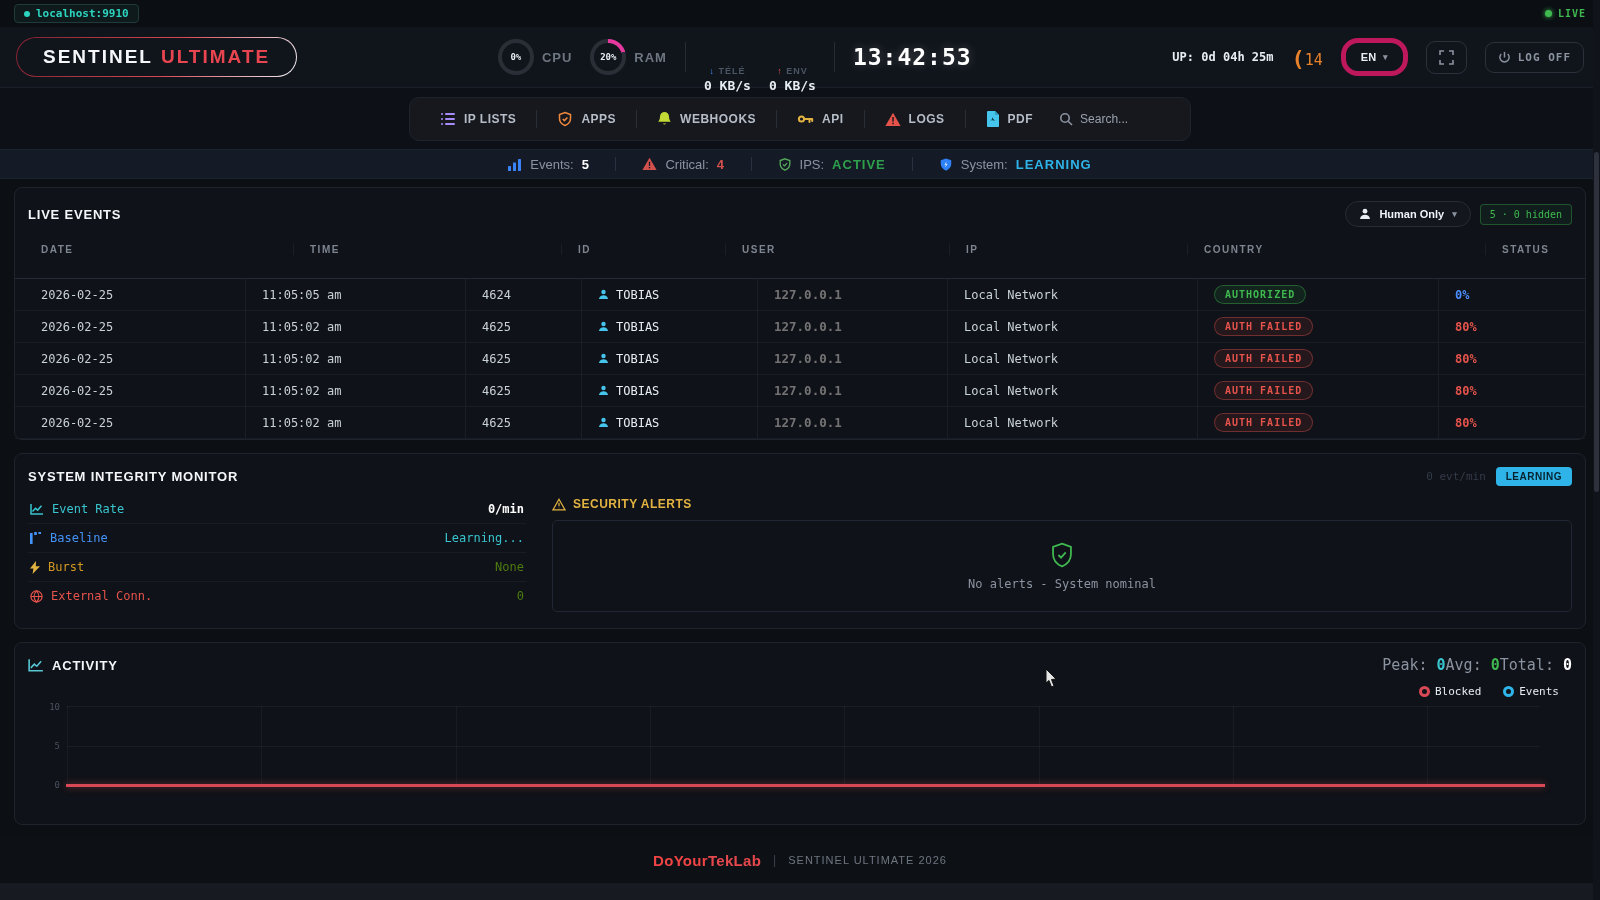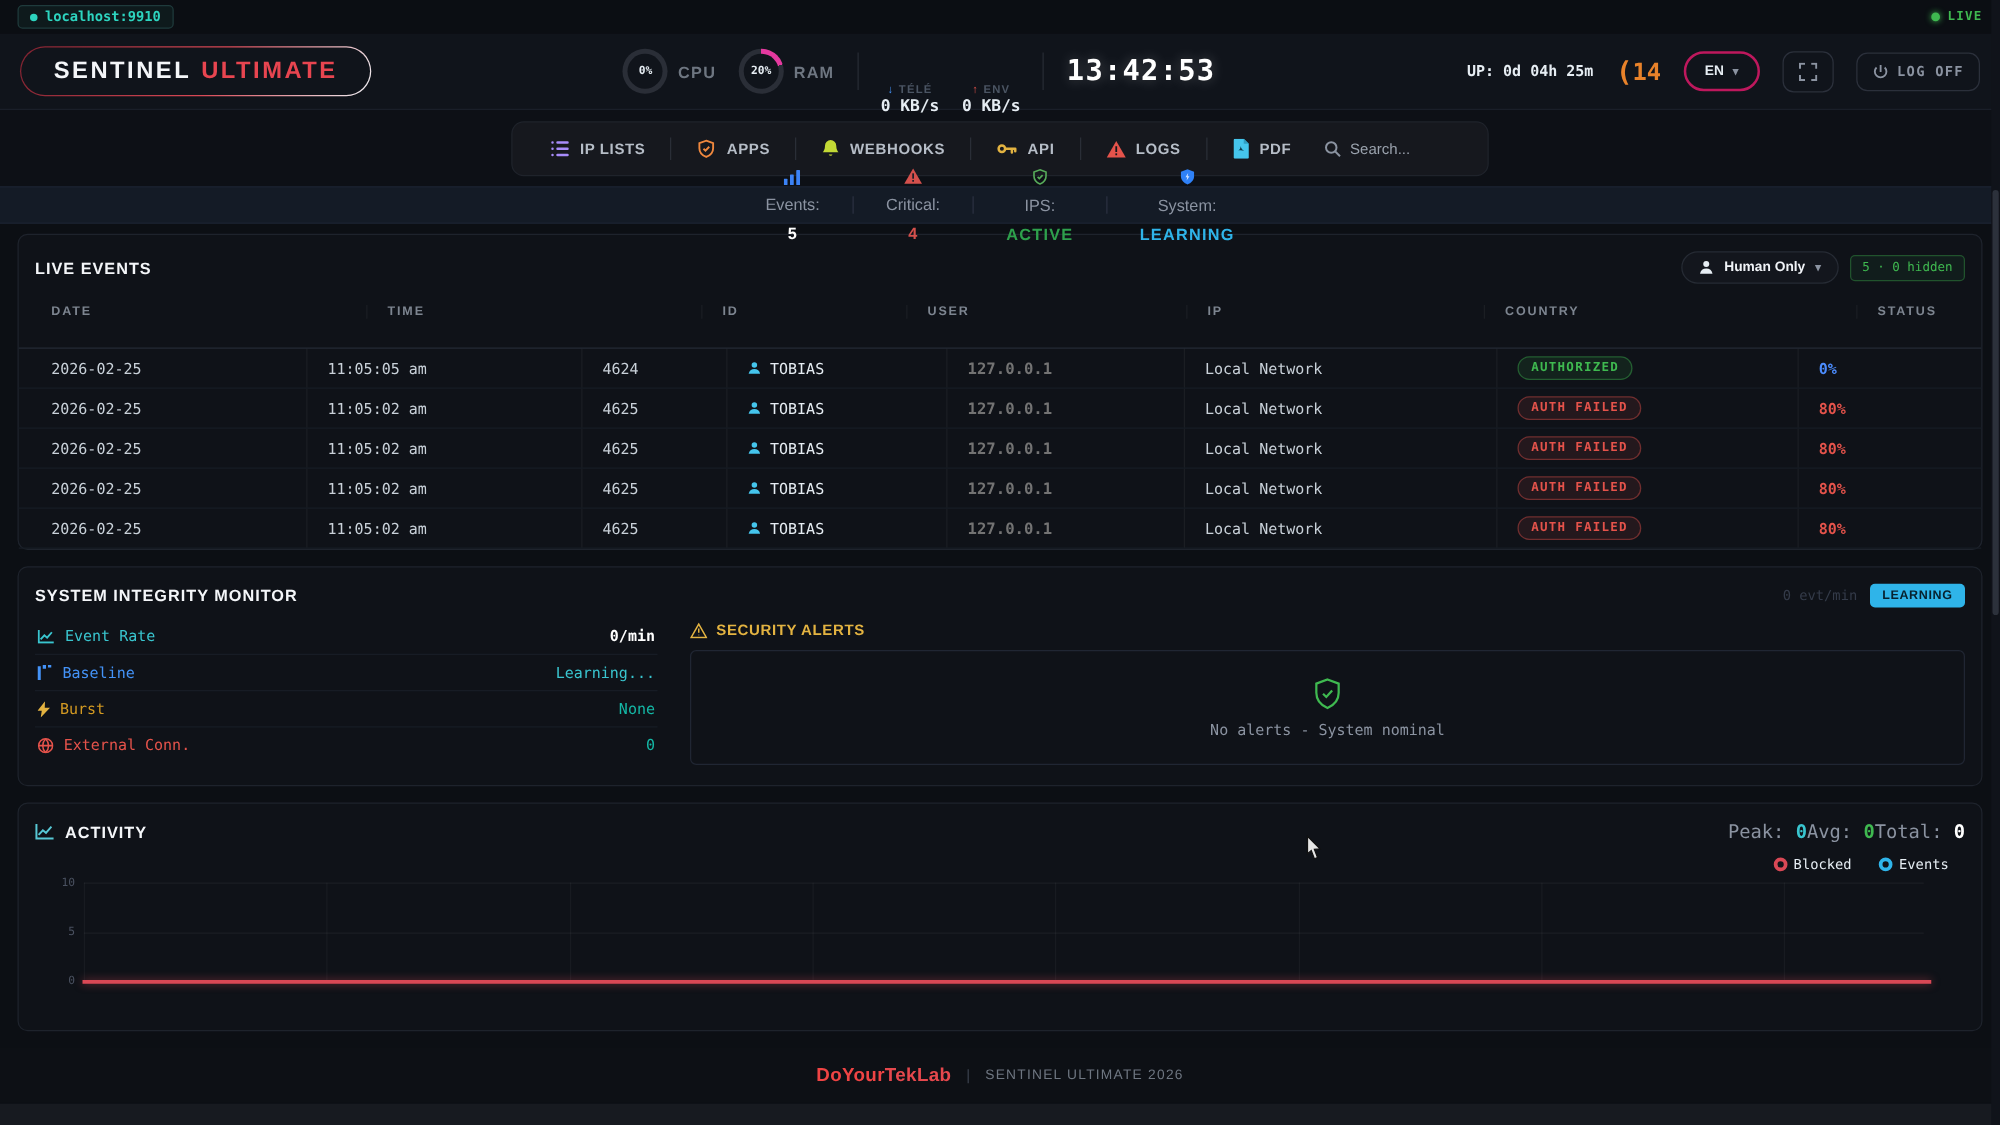--- a/index.html
+++ b/index.html
@@ -30,40 +30,40 @@
   .gauge .glabel { color:#6e7681; font-weight:bold; font-size:13px; letter-spacing:1px; }
   .hdivider { width:1px; height:30px; background:#262b34; }
   .net { text-align:center;margin-top:44px; }
   .net .nlabel { font-size:9px; font-weight:bold; letter-spacing:1px; color:#4b5563; }
   .net .nlabel .arrow-down { color:#4493f8; } .net .nlabel .arrow-up { color:#e5534b; }
   .net .nvalue { font-family:"DejaVu Sans Mono", monospace; font-size:13px; font-weight:bold; color:#e6edf3; margin-top:2px; }
   .clock { font-family:"DejaVu Sans Mono", monospace; font-size:23px; font-weight:bold; color:#ffffff; text-shadow:0 0 10px rgba(255,255,255,.25); letter-spacing:1px; }
   .uptime { font-family:"DejaVu Sans Mono", monospace; font-size:12px; font-weight:bold; color:#e6edf3; white-space:nowrap; }
   .flame { display:flex; align-items:baseline; color:#e8822a; font-family:"DejaVu Sans Mono", monospace; }
   .flame .fl-ic { font-size:22px; font-weight:bold; transform:translateY(1px); }
-  .flame .fl-v { font-size:19px; font-weight:bold; }
-  .pillbtn { display:flex; align-items:center; gap:7px; border:2px solid #be185d; border-radius:17px; padding:8px 15px;
+  .flame .fl-v { font-size:15px; font-weight:normal; }
+  .pillbtn { display:flex; align-items:center; gap:7px; border:5px solid #be185d; border-radius:17px; padding:8px 15px;
     background:#10141b; color:#e6edf3; font-size:11px; font-weight:bold; cursor:pointer; white-space:nowrap; }
   .sqbtn { border:1px solid #2b303b; border-radius:9px; padding:8px 12px; background:#10141b; color:#8b93a1; display:flex; align-items:center; gap:7px;
     font-family:"DejaVu Sans Mono", monospace; font-size:11px; font-weight:bold; letter-spacing:1px; cursor:pointer; white-space:nowrap; }
   .chev { color:#8b93a1; font-size:9px; }
 
   
   .navrow { display:flex; justify-content:center; padding:9px 0 8px; background:#0d1016; }
   .navbar { display:flex; align-items:center; background:#16181e; border:1px solid #1f232b; border-radius:10px; padding:4px 14px; }
   .tab { display:flex; align-items:center; gap:8px; padding:9px 16px; color:#b6bdc7; font-weight:800; font-size:12px; letter-spacing:.5px; cursor:pointer; white-space:nowrap; }
   .tabdiv { width:1px; height:18px; background:#2a2e37; margin:0 4px; }
   .searchbox { display:flex; align-items:center; gap:7px; padding:6px 10px; }
   .searchbox input { background:transparent; border:none; outline:none; color:#c9d1d9; font-size:12px; width:86px; }
   .searchbox input::placeholder { color:#9aa2ad; }
 
   
   .statusbar { height:30px; background:#141b26; border-top:1px solid #1b2330; border-bottom:1px solid #1b2330;
     display:flex; align-items:center; justify-content:center; gap:26px; }
-  .stitem { display:flex; align-items:center; gap:8px; font-size:13px; color:#8b93a1;flex-direction:column; }
+  .stitem { display:flex; align-items:center; gap:8px; font-size:13px; color:#8b93a1; }
   .stdiv { width:1px; height:14px; background:#2a3140; }
   .stval { font-weight:800; letter-spacing:.5px; }
   .v-white { color:#ffffff; } .v-red { color:#d4504c; } .v-green { color:#2ea04c; letter-spacing:1px; } .v-cyan { color:#2fb4e9; letter-spacing:1px; }
 
   
   .page { padding:8px 14px 0; }
   .card { background:#0f1218; border:1px solid #1e232c; border-radius:8px; margin-bottom:13px; }
   .cardhead { display:flex; align-items:center; justify-content:space-between; padding:13px 13px 9px; }
   .cardtitle { color:#f4f6f9; font-weight:800; font-size:13px; letter-spacing:.8px; display:flex; align-items:center; gap:8px; }
 
@@ -86,21 +86,21 @@
   .risk { font-weight:bold; } .risk.low { color:#4c8dff; } .risk.high { color:#e5534b; }
 
   
   .imbody { display:flex; gap:26px; padding:0 13px 16px; }
   .imleft { width:498px; }
   .imrow { display:flex; align-items:center; justify-content:space-between; padding:7px 2px; border-bottom:1px solid #171c25; }
   .imrow:last-child { border-bottom:none; }
   .imlabel { display:flex; align-items:center; gap:8px; font-family:"DejaVu Sans Mono", monospace; font-size:12px; }
   .imvalue { font-family:"DejaVu Sans Mono", monospace; font-size:12px; }
   .l-cyan { color:#39c5cf; } .l-blue { color:#4493f8; } .l-yellow { color:#d29922;justify-content:space-between; } .l-red { color:#e5534b; }
-  .v-bold-white { color:#ffffff; font-weight:bold; } .v-learn { color:#39c5cf; } .v-dim-green { color:#14b8a6;text-align:center; }
+  .v-bold-white { color:#ffffff; font-weight:bold; } .v-learn { color:#39c5cf; } .v-dim-green { color:#4d7c0f;text-align:center; }
   .imright { flex:1; }
   .alertstitle { display:flex; align-items:center; gap:7px; color:#e3b341; font-weight:800; font-size:12px; letter-spacing:.5px; margin:2px 0 9px; }
   .alertsbox { border:1px solid #202633; border-radius:5px; height:92px; display:flex; flex-direction:column; align-items:center; justify-content:center; gap:8px; }
   .alertsempty { font-family:"DejaVu Sans Mono", monospace; font-size:12px; color:#8b93a1; }
   .ratefaint { font-family:"DejaVu Sans Mono", monospace; font-size:11px; color:#343b49; margin-right:10px; }
   .learnbadge { background:#2fb4e9; color:#07212e; font-size:10px; font-weight:800; letter-spacing:.5px; border-radius:4px; padding:4px 10px; }
 
   
   .actstats { font-family:"DejaVu Sans Mono", monospace; font-size:15px; color:#8b93a1; display:flex; gap:0; }
   .actstats b.cyan { color:#39c5cf; } .actstats b.green { color:#3fb950; } .actstats b.white { color:#ffffff; }

